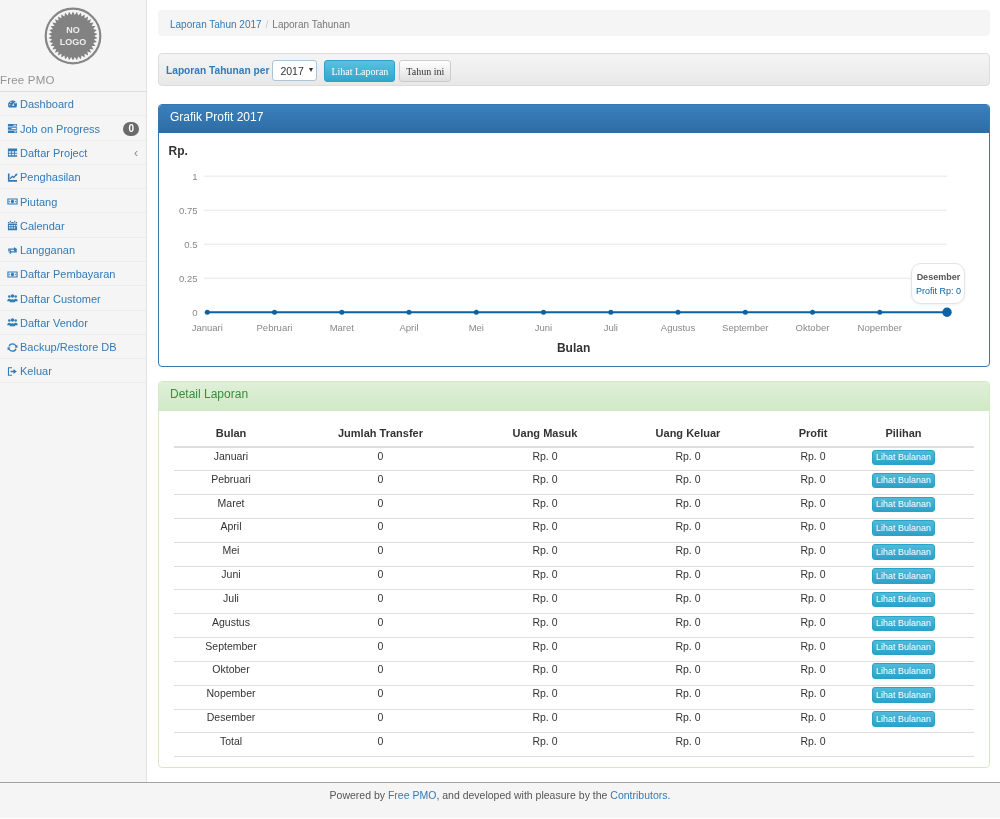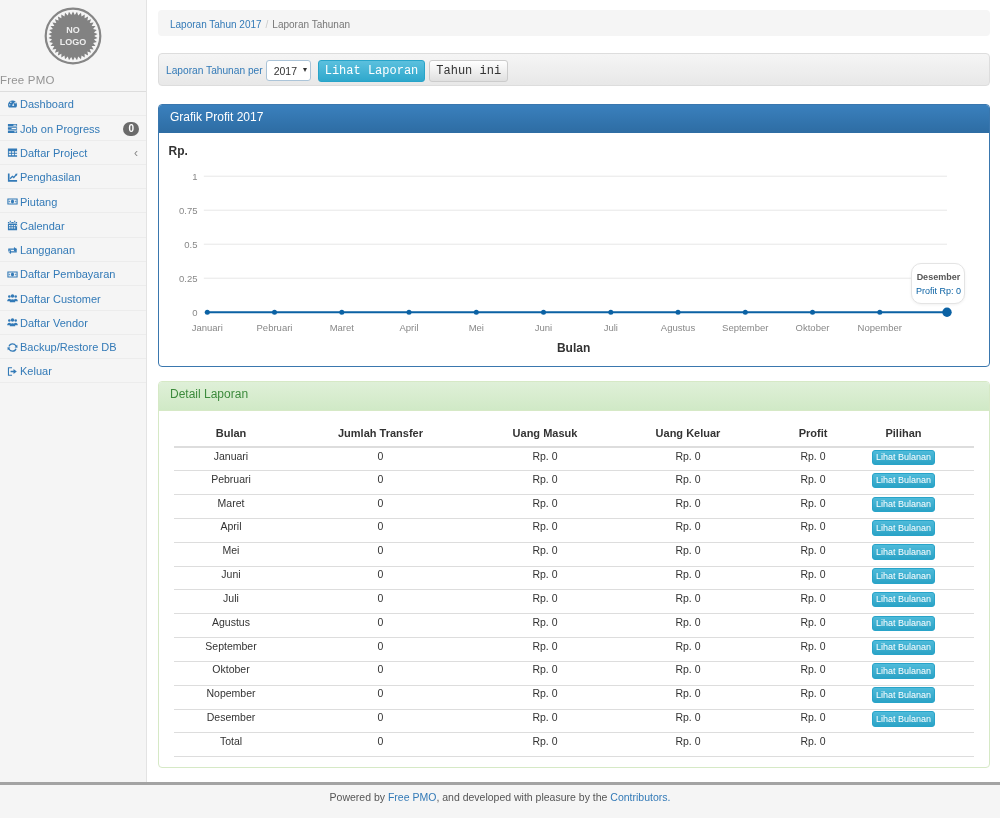--- a/index.html
+++ b/index.html
@@ -14,45 +14,45 @@
 ul.menu li{border-bottom:1px solid #ececec}
 ul.menu a{display:block;position:relative;padding:3.4px 7px 1.4px;line-height:18.5px;color:#337ab7;font-size:11px;white-space:nowrap}
 .mi{width:11px;height:11px;fill:#337ab7;vertical-align:-1.5px;margin-right:2px}
 .badge{position:absolute;right:7px;top:5.5px;background:#6b6b6b;color:#fff;font-size:10px;font-weight:bold;line-height:10px;padding:2px 5px;border-radius:8px}
 .chev{position:absolute;right:8px;top:3px;color:#8a8a8a;font-size:12px}
 .main{flex:1;padding:10px 12px 0 11px}
 .breadcrumb{background:#f5f5f5;border-radius:4px;padding:5px 12px 2px;font-size:10px;color:#777;margin-bottom:17px;line-height:19px}
 .breadcrumb a{color:#337ab7}
 .breadcrumb .sep{color:#ccc;padding:0 4px}
 .filterbar{background:linear-gradient(to bottom,#f5f5f5 0%,#e8e8e8 100%);border:1px solid #ddd;border-radius:4px;height:32.5px;padding:6px 7px;margin-bottom:18px;display:flex;align-items:flex-start}
-.filterbar label{font-weight:normal;color:#337ab7;font-size:10.2px;margin-right:3px;line-height:21px}
+.filterbar label{font-weight:bold;color:#337ab7;font-size:10.2px;margin-right:3px;line-height:21px}
 .selwrap{position:relative;display:inline-block;margin-right:4px}
 select.yearsel{height:21px;width:45px;border:1px solid #abc4d8;border-radius:3px;background:#fff;font-size:10.5px;font-family:"Liberation Sans",sans-serif;color:#333;padding-left:7px;appearance:none;-webkit-appearance:none}
 .selcaret{position:absolute;left:37px;top:8px;width:0;height:0;border-left:2.8px solid transparent;border-right:2.8px solid transparent;border-top:4.5px solid #333;pointer-events:none}
-.btn{display:inline-block;border-radius:3px;font-size:12px;line-height:11px;padding:4.5px 6px;border:1px solid transparent;font-family:Liberation Mono, monospace;white-space:nowrap}
+.btn{display:inline-block;border-radius:3px;font-size:10px;line-height:11px;padding:4.5px 6px;border:1px solid transparent;font-family:Liberation Serif, serif;white-space:nowrap}
 .btn-info{background:linear-gradient(to bottom,#5bc0de 0%,#2fa8cc 100%);border-color:#28a4c9;color:#fff;margin-left:3px}
 .btn-default{background:linear-gradient(to bottom,#fff 0%,#e0e0e0 100%);border-color:#ccc;color:#333;margin-left:4px}
 .panel{border-radius:4px;margin-bottom:14px}
 .panel-primary{border:1px solid #3a77ae}
 .panel-success{border:1px solid #d6e9c6}
 .panel-heading{padding:3px 11px 6px;font-size:12px;line-height:18.5px;border-top-left-radius:3px;border-top-right-radius:3px}
 .panel-primary .panel-heading{background:linear-gradient(to bottom,#3a80bd 0%,#2e6da4 100%);color:#fff;border-bottom:1px solid #2e6da4}
 .panel-success .panel-heading{background:linear-gradient(to bottom,#dff0d8 0%,#d0e9c6 100%);color:#3d8b3d;border-bottom:1px solid #d6e9c6}
 .chartbody{padding:10px 0 10px 0;position:relative;height:233px}
 .tablebody{padding:10px 15px}
 table.rpt{border-collapse:collapse;table-layout:fixed;width:800px;font-size:10.5px}
 table.rpt th{font-weight:bold;font-size:11px;padding:5.5px 5px;line-height:14.5px;border-bottom:2px solid #ddd;vertical-align:top}
 table.rpt td{padding:1.5px 5px;line-height:13.5px;border-top:1px solid #ddd;height:23.84px;vertical-align:top}
 table.rpt tr.total td{border-bottom:1px solid #ddd;font-weight:normal}
 .cc{text-align:center}.rr{text-align:center}
 .btn-xs{white-space:nowrap;position:relative;top:0px;font-size:9px;line-height:10.5px;padding:1.5px 3px;border-radius:3px;background:linear-gradient(to bottom,#4fbbda 0%,#2ba3c6 100%);border:1px solid #28a4c9;color:#fff;display:inline-block}
 .tooltip-box{position:absolute;background:#fff;border:1px solid #e4e4e4;border-radius:10px;box-shadow:0 1px 3px rgba(0,0,0,.06);text-align:center;font-size:9px;padding-top:6px;white-space:nowrap}
 .tooltip-box .t1{font-weight:bold;color:#555;line-height:15px}
 .tooltip-box .t2{color:#0b62a4;line-height:13px}
-footer{background:#f5f5f5;border-top:3px solid #a3a3a3;height:36px;text-align:center;padding-top:6px;font-size:10.5px;color:#555}
+footer{background:#f5f5f5;border-top:1px solid #a3a3a3;height:36px;text-align:center;padding-top:6px;font-size:10.5px;color:#555}
 footer a{color:#337ab7}
 </style></head>
 <body>
 <div class="wrap">
 <aside class="sidebar">
 <div class="brand">
         <svg class="logo" width="60" height="60" viewBox="0 0 60 60">
 <circle cx="30" cy="29" r="27.3" fill="none" stroke="#868686" stroke-width="2.2"></circle>
 <polygon points="30.0,4.4 31.8,7.9 34.0,4.7 35.2,8.4 38.0,5.7 38.5,9.6 41.7,7.4 41.6,11.3 45.1,9.6 44.4,13.4 48.1,12.3 46.7,16.0 50.6,15.5 48.6,18.9 52.5,19.1 50.1,22.1 53.8,23.0 50.9,25.5 54.5,27.0 51.2,29.0 54.5,31.0 50.9,32.5 53.8,35.0 50.1,35.9 52.5,38.9 48.6,39.1 50.6,42.5 46.7,42.0 48.1,45.7 44.4,44.6 45.1,48.4 41.6,46.7 41.7,50.6 38.5,48.4 38.0,52.3 35.2,49.6 34.0,53.3 31.8,50.1 30.0,53.6 28.2,50.1 26.0,53.3 24.8,49.6 22.0,52.3 21.5,48.4 18.3,50.6 18.4,46.7 14.9,48.4 15.6,44.6 11.9,45.7 13.3,42.0 9.4,42.5 11.4,39.1 7.5,38.9 9.9,35.9 6.2,35.0 9.1,32.5 5.5,31.0 8.8,29.0 5.5,27.0 9.1,25.5 6.2,23.0 9.9,22.1 7.5,19.1 11.4,18.9 9.4,15.5 13.3,16.0 11.9,12.3 15.6,13.4 14.9,9.6 18.4,11.3 18.3,7.4 21.5,9.6 22.0,5.7 24.8,8.4 26.0,4.7 28.2,7.9" fill="#828282"></polygon>
 <text x="30" y="26" text-anchor="middle" font-size="9" font-weight="bold" fill="#ededed" font-family="Liberation Sans,sans-serif">NO</text>

